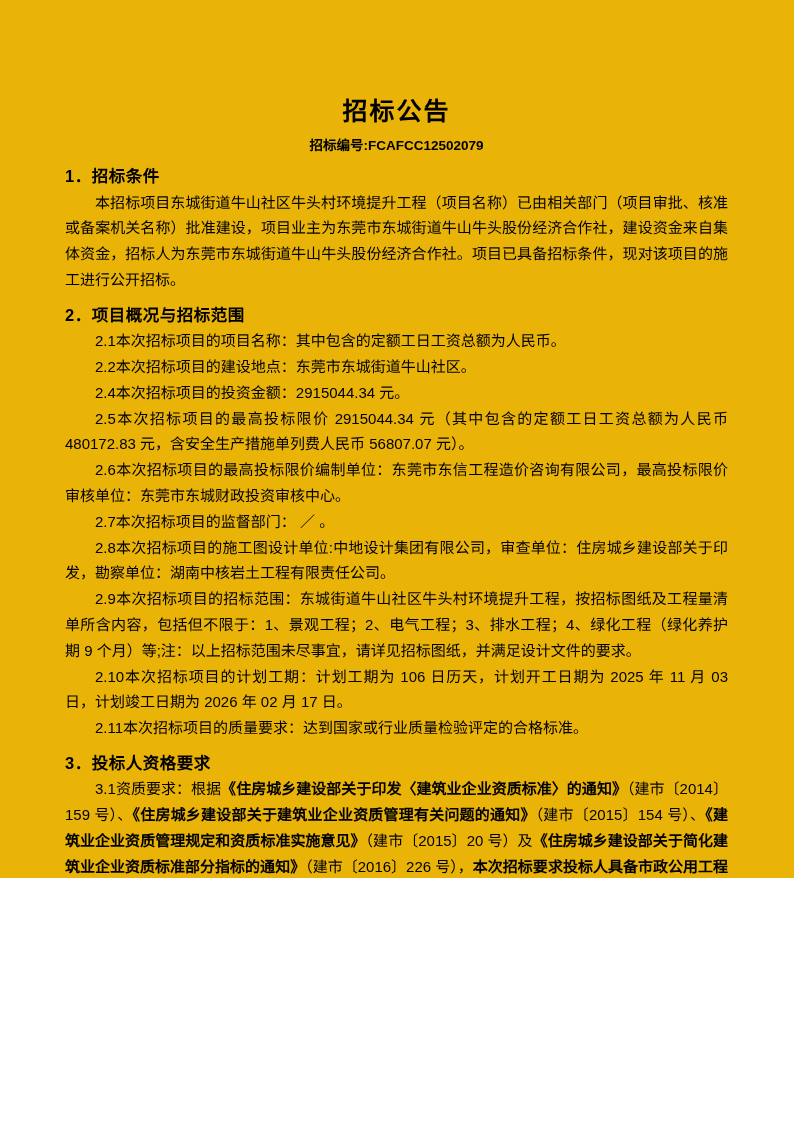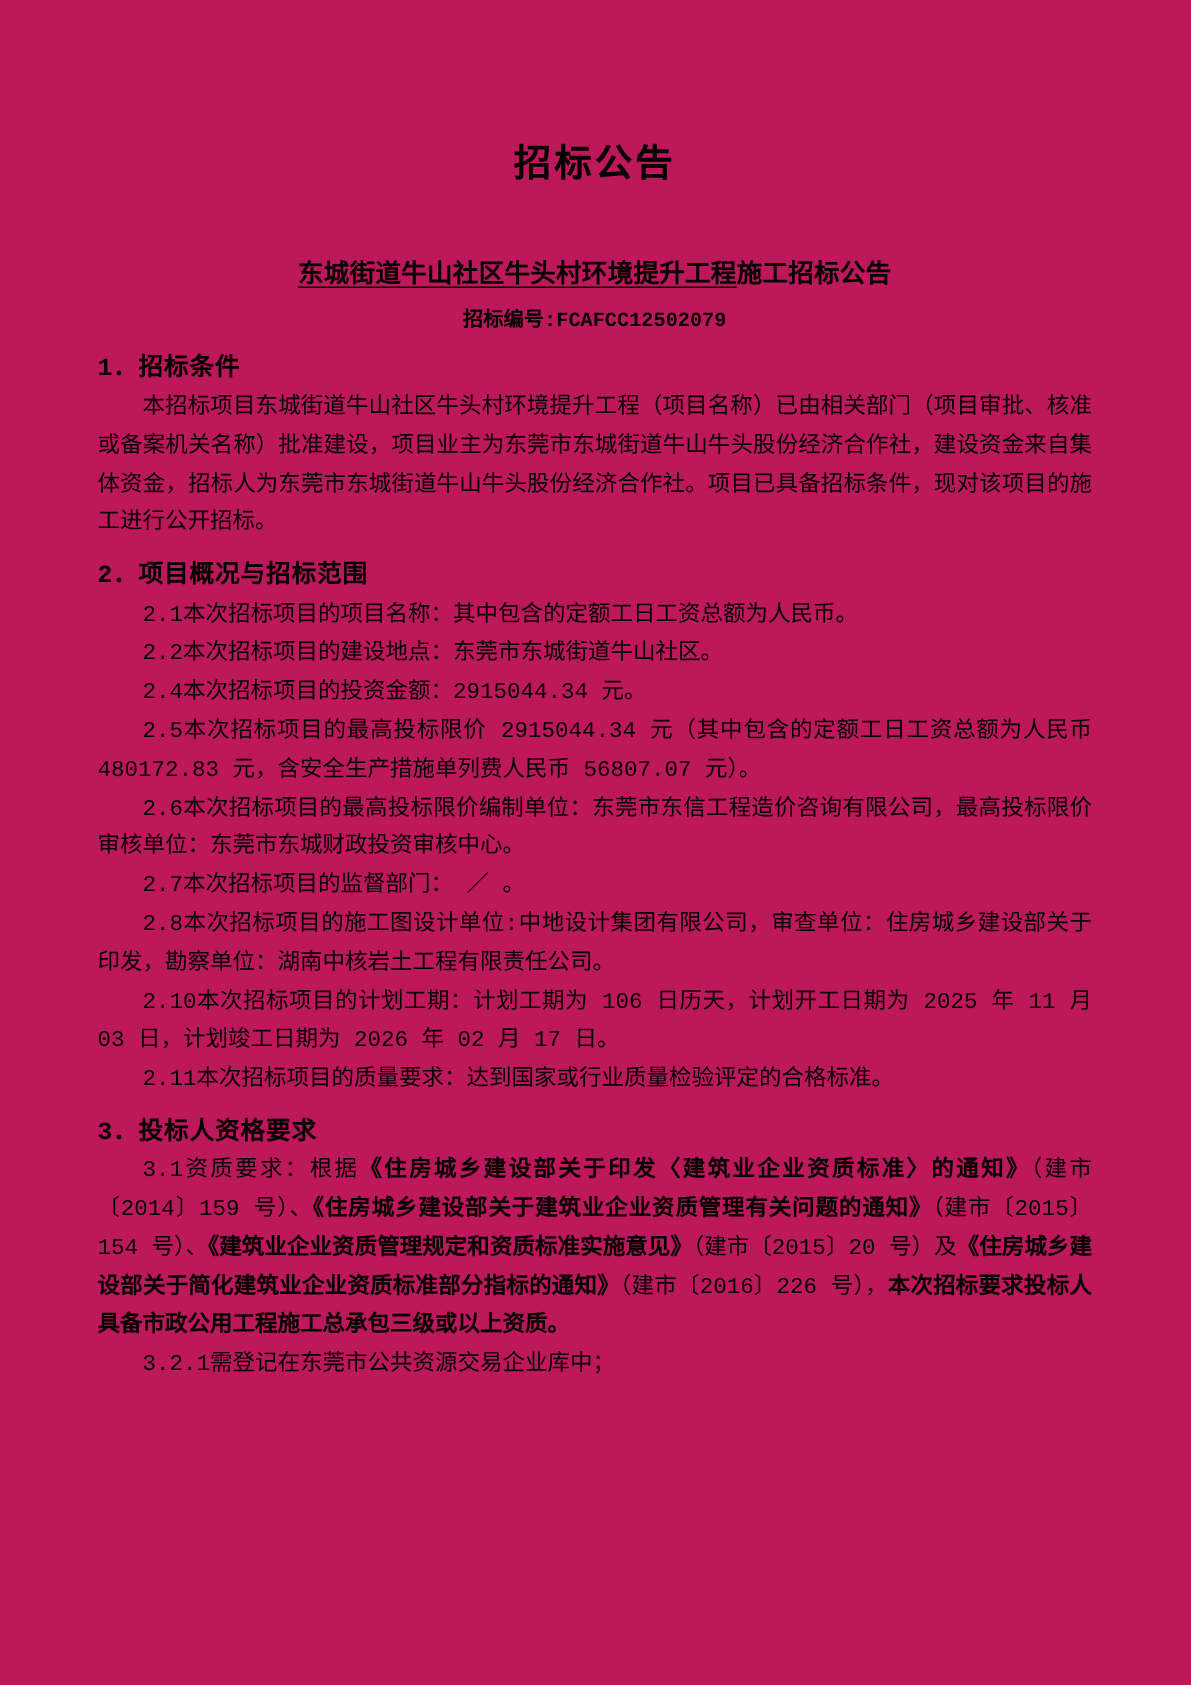--- a/index.html
+++ b/index.html
@@ -4,26 +4,26 @@
 <title>招标公告</title>
 <style>
   html, body {
     margin: 0;
     padding: 0;
     background: #ffffff;
   }
   .page {
     position: relative;
     width: 794px;
-    height: 1123px;
-    background: #be185d;
+    height: 878px;
+    background: #eab308;
     box-sizing: border-box;
     padding: 0;
     overflow: hidden;
-    font-family: Liberation Mono, monospace;
+    font-family: Liberation Sans, sans-serif;
     color: #000000;
   }
   .content {
     position: absolute;
     left: 65px;
     top: 0;
     width: 663px;
   }
 
   
@@ -79,36 +79,36 @@
   .b { font-weight: bold; }
 </style>
 </head>
 <body>
 
 <div class="page">
   <div class="content">
 
     <div class="doc-title">招标公告</div>
 
-    <div class="sub-title"><span class="ul">东城街道牛山社区牛头村环境提升工程</span><span>施工招标公告</span></div>
 
     <div class="tender-no"><span>招标编号:</span><span>FCAFCC12502079</span></div>
 
 
     <h2 class="sec">1．招标条件</h2>
     <p class="para">本招标项目东城街道牛山社区牛头村环境提升工程（项目名称）已由相关部门（项目审批、核准或备案机关名称）批准建设，项目业主为东莞市东城街道牛山牛头股份经济合作社，建设资金来自集体资金，招标人为东莞市东城街道牛山牛头股份经济合作社。项目已具备招标条件，现对该项目的施工进行公开招标。</p>
 
     <h2 class="sec">2．项目概况与招标范围</h2>
     <p class="para">2.1本次招标项目的项目名称：其中包含的定额工日工资总额为人民币。</p>
     <p class="para">2.2本次招标项目的建设地点：东莞市东城街道牛山社区。</p>
     <p class="para">2.4本次招标项目的投资金额：2915044.34 元。</p>
     <p class="para">2.5本次招标项目的最高投标限价 2915044.34 元（其中包含的定额工日工资总额为人民币 480172.83 元，含安全生产措施单列费人民币 56807.07 元）。</p>
     <p class="para">2.6本次招标项目的最高投标限价编制单位：东莞市东信工程造价咨询有限公司，最高投标限价审核单位：东莞市东城财政投资审核中心。</p>
     <p class="para">2.7本次招标项目的监督部门：  ／  。</p>
     <p class="para">2.8本次招标项目的施工图设计单位:中地设计集团有限公司，审查单位：住房城乡建设部关于印发，勘察单位：湖南中核岩土工程有限责任公司。</p>
+    <p class="para">2.9本次招标项目的招标范围：东城街道牛山社区牛头村环境提升工程，按招标图纸及工程量清单所含内容，包括但不限于：1、景观工程；2、电气工程；3、排水工程；4、绿化工程（绿化养护期 9 个月）等;注：以上招标范围未尽事宜，请详见招标图纸，并满足设计文件的要求。</p>
     <p class="para">2.10本次招标项目的计划工期：计划工期为 106 日历天，计划开工日期为 2025 年 11 月 03 日，计划竣工日期为 2026 年 02 月 17 日。</p>
     <p class="para">2.11本次招标项目的质量要求：达到国家或行业质量检验评定的合格标准。</p>
 
     <h2 class="sec">3．投标人资格要求</h2>
     <p class="para"><span>3.1资质要求：根据</span><span class="b">《住房城乡建设部关于印发〈建筑业企业资质标准〉的通知》</span><span>（建市〔2014〕159 号）、</span><span class="b">《住房城乡建设部关于建筑业企业资质管理有关问题的通知》</span><span>（建市〔2015〕154 号）、</span><span class="b">《建筑业企业资质管理规定和资质标准实施意见》</span><span>（建市〔2015〕20 号）及</span><span class="b">《住房城乡建设部关于简化建筑业企业资质标准部分指标的通知》</span><span>（建市〔2016〕226 号），</span><span class="b">本次招标要求投标人具备市政公用工程施工总承包三级或以上资质。</span></p>
     <p class="para">3.2.1需登记在东莞市公共资源交易企业库中；</p>
 
   </div>
 </div>
 

